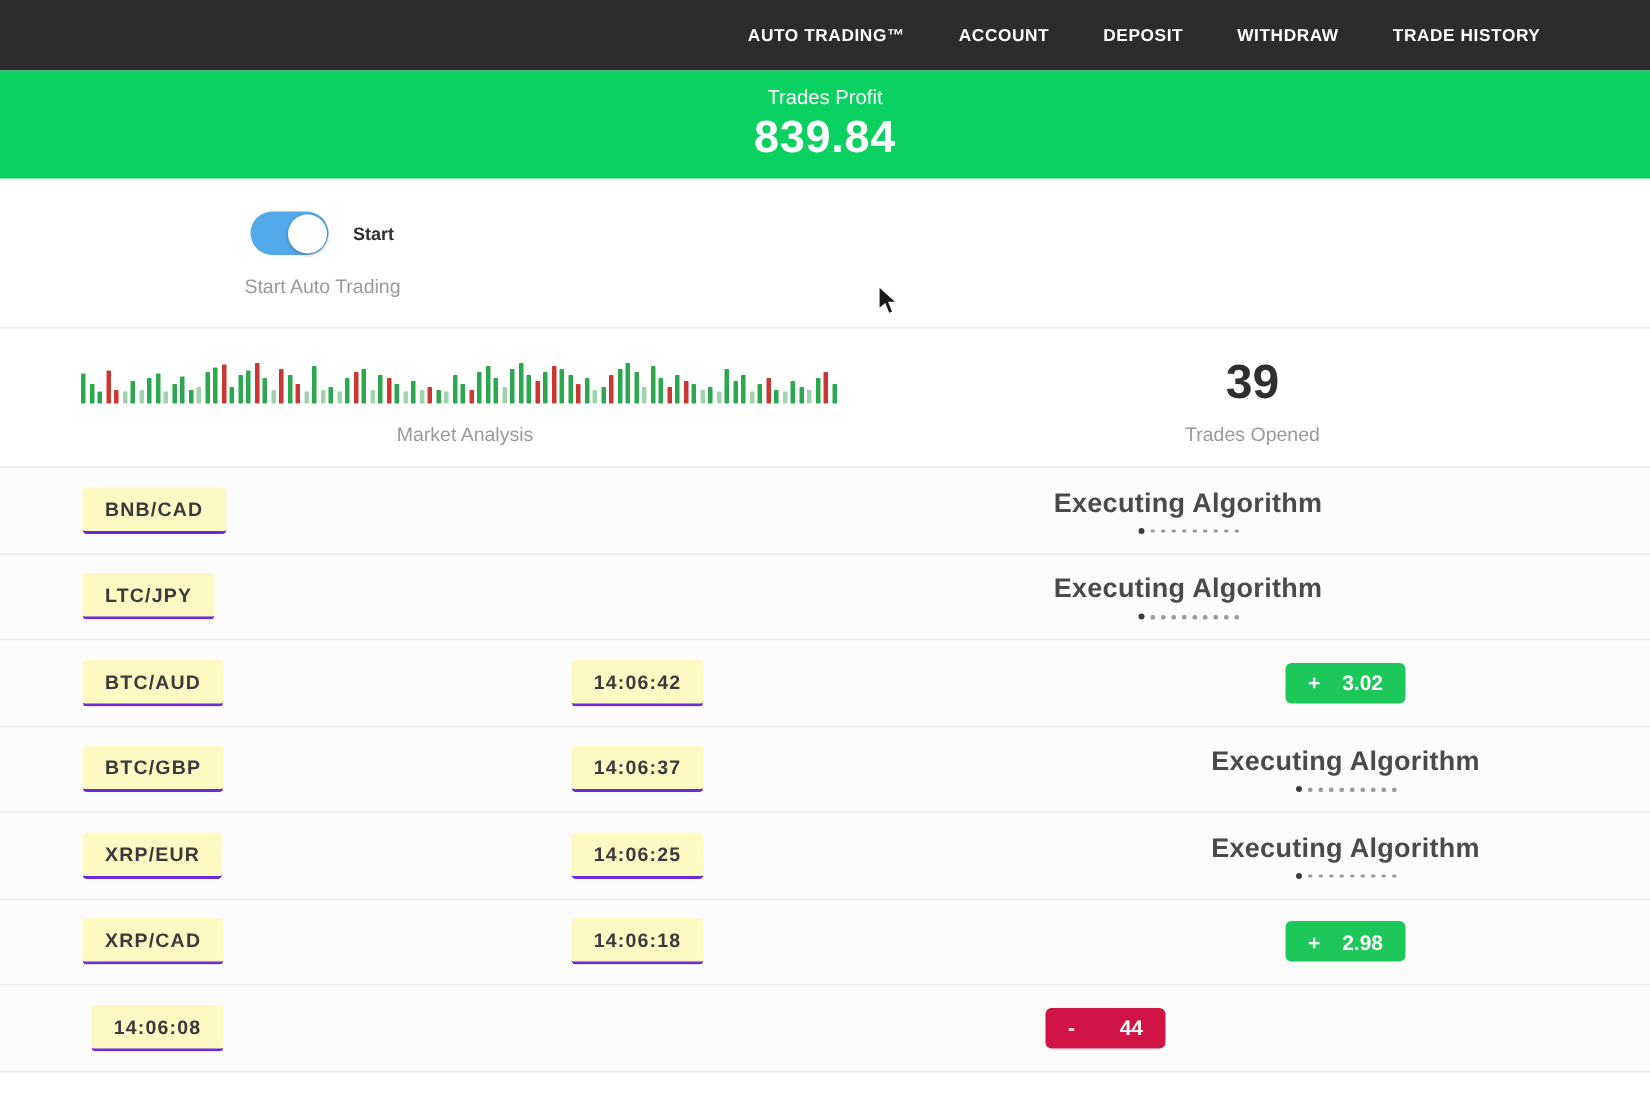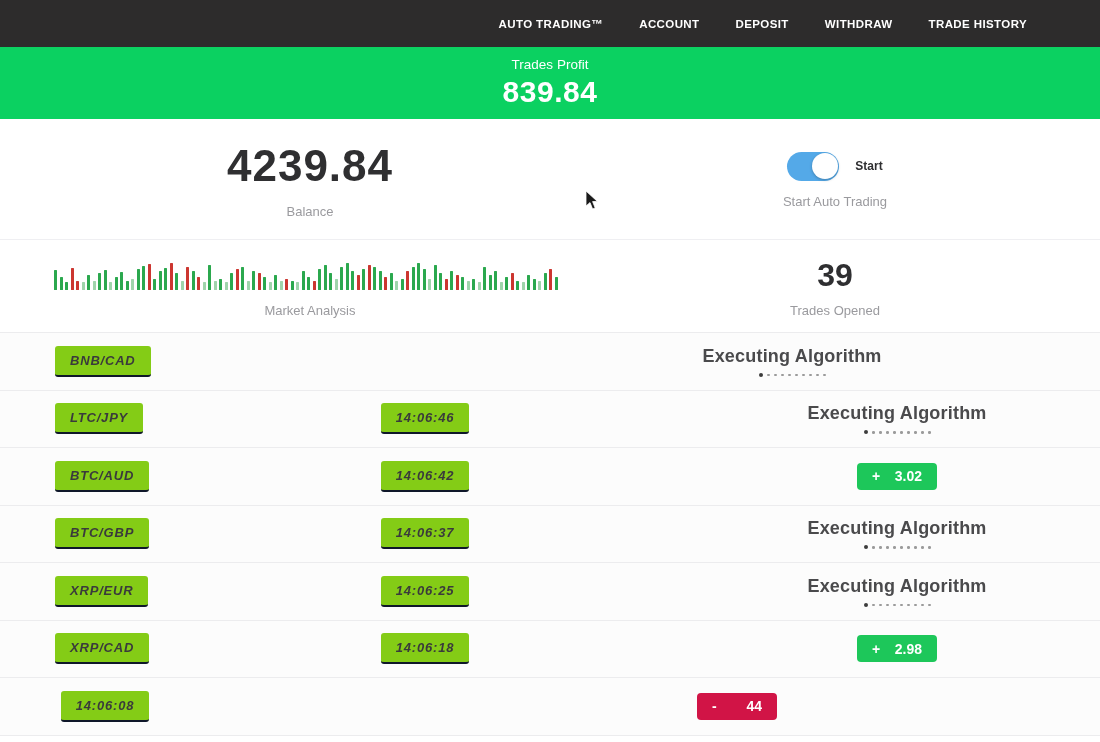--- a/index.html
+++ b/index.html
@@ -43,23 +43,23 @@
   .trades-opened-value { font-size:32px; font-weight:bold; color:#2f2f31; }
 
   
   .rows { border-top:1px solid #ececee; }
   .trade-row { display:flex; align-items:center; height:57.5px;
     border-bottom:1px solid #ececee; background:#fcfcfc; }
   .cell-pair { width:320px; padding-left:55px; }
   .cell-time { width:210px; display:flex; justify-content:center; }
   .cell-status { flex:1; display:flex; justify-content:center; padding-left:164px; }
 
-  .chip { display:inline-block; background:#84cc16; border-bottom:2px solid #0f172a;
+  .chip { display:inline-block; background:#fef9c3; border-bottom:2px solid #6d28d9;
     border-radius:3px; padding:7px 15px; font-size:13px; font-weight:bold;
-    color:#3a3a3c; letter-spacing:.8px;font-style:italic; }
+    color:#3a3a3c; letter-spacing:.8px; }
 
   .executing { display:flex; flex-direction:column; align-items:center; gap:6px; }
   .executing .ex-label { font-size:18px; font-weight:bold; color:#4a4a4c;
     letter-spacing:.2px; }
   .dots { display:flex; align-items:center; gap:4.5px; }
   .dots .dot { width:2.5px; height:2.5px; border-radius:50%; background:#9b9b9b; }
   .dots .dot.lead { width:4px; height:4px; background:#3c3c3c; }
 
   .result-badge { width:80px; height:27px; border-radius:4px; color:#fff;
     font-size:14px; font-weight:bold; display:flex; align-items:center;
@@ -81,24 +81,20 @@
       <div class="nav-item">WITHDRAW</div>
       <div class="nav-item">TRADE HISTORY</div>
     </div>
 
   <div class="profit-banner">
     <div class="pb-label">Trades Profit</div>
     <div class="pb-value">839.84</div>
   </div>
 
   <div class="stats-row stats-1">
-    <div class="col-left">
-      <div class="balance-value">4239.84</div>
-      <div class="muted-label">Balance</div>
-    </div>
     <div class="col-right">
       <div class="toggle-wrap">
         <div class="toggle">
           <div class="knob"></div>
         </div>
         <div class="toggle-label">Start</div>
       </div>
       <div class="muted-label">Start Auto Trading</div>
     </div>
   </div>
@@ -228,23 +224,20 @@
               <span class="dot"></span>
             </div>
           </div>
         </div>
   </div>
 
   <div class="trade-row">
     <div class="cell-pair">
       <span class="chip">LTC/JPY</span>
     </div>
-    <div class="cell-time">
-      <span class="chip">14:06:46</span>
-    </div>
     <div class="cell-status">
           <div class="executing">
             <div class="ex-label">Executing Algorithm</div>
             <div class="dots">
               <span class="dot lead"></span>
               <span class="dot"></span>
               <span class="dot"></span>
               <span class="dot"></span>
               <span class="dot"></span>
               <span class="dot"></span>

